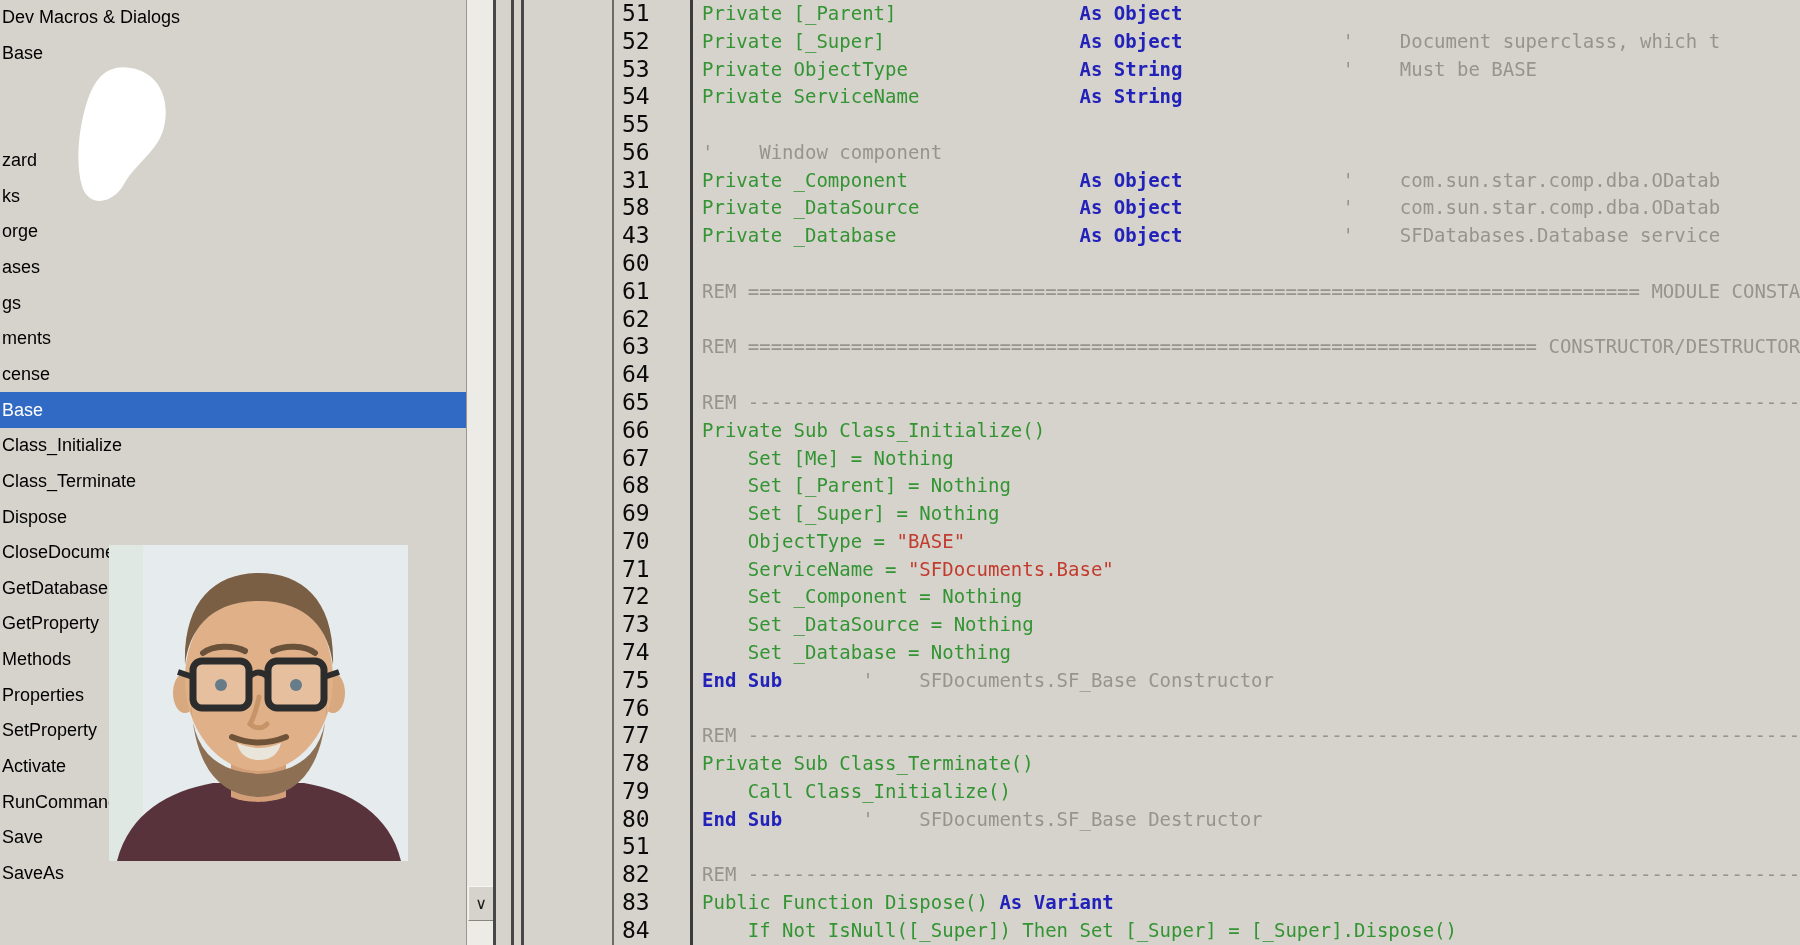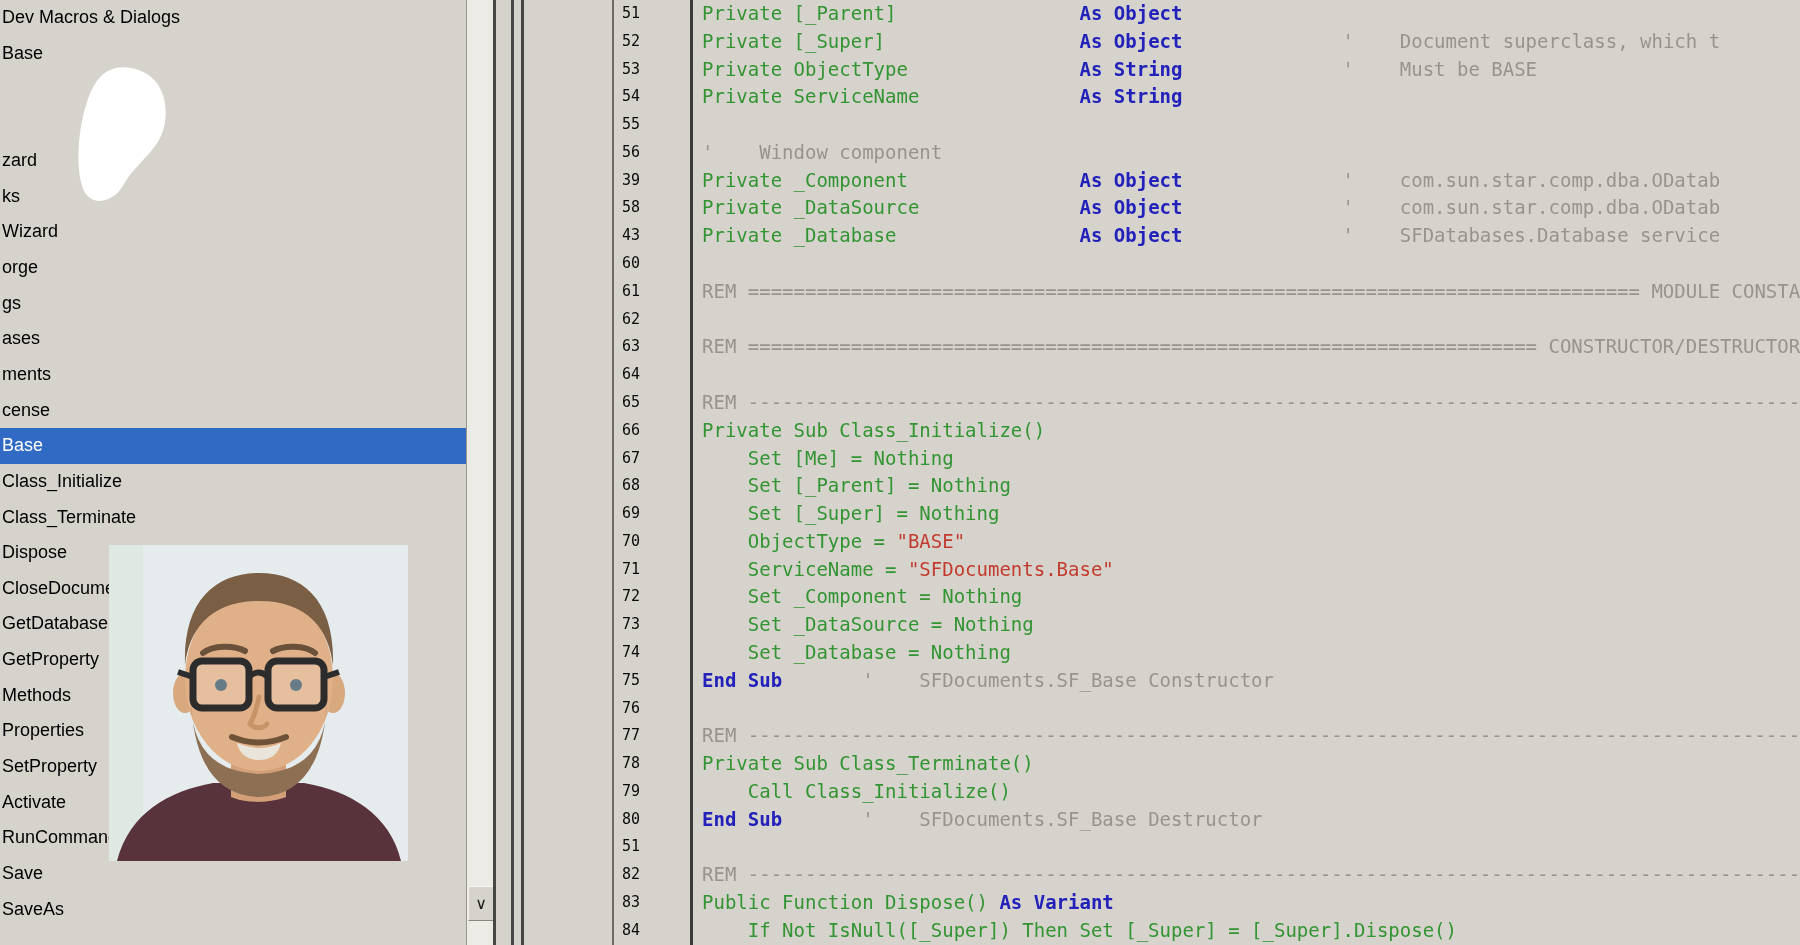--- a/index.html
+++ b/index.html
@@ -28,21 +28,21 @@
   .sash-line{position:absolute;top:0;width:3px;height:945px;background:#474747;}
   .sash-line.l1{left:511px;}
   .sash-line.l2{left:521px;}
   
   .editor{
     position:absolute;left:612px;top:0;width:1188px;height:945px;
     background:#d6d3cc;border-left:2px solid #6f6b64;display:flex;
   }
   .gutter{
     width:68px;padding-left:8px;
-    font-family:"DejaVu Sans Mono",monospace;font-size:15px;line-height:27.79px;color:#0a0a0a;
+    font-family:"DejaVu Sans Mono",monospace;font-size:23px;line-height:27.79px;color:#0a0a0a;
   }
   .lnum{height:27.79px;}
   .gutter-div{width:3px;background:#3b3b3b;height:945px;}
   .code{
     flex:1;overflow:hidden;padding-left:9px;
     font-family:"DejaVu Sans Mono",monospace;font-size:19px;line-height:27.79px;
     white-space:pre;color:#000;
   }
   .cline{height:27.79px;white-space:pre;}
   .g{color:#339433;margin-top:28px;}   
@@ -56,24 +56,23 @@
 </head>
 <body>
 
 <div class="tree" id="tree">
     <div class="tree-item">Dev Macros &amp; Dialogs</div>
     <div class="tree-item">Base</div>
     <div class="tree-item"></div>
     <div class="tree-item"></div>
     <div class="tree-item">zard</div>
     <div class="tree-item">ks</div>
-    <div class="tree-item">Wizard</div>
     <div class="tree-item">orge</div>
+    <div class="tree-item">ases</div>
     <div class="tree-item">gs</div>
-    <div class="tree-item">ases</div>
     <div class="tree-item">ments</div>
     <div class="tree-item">cense</div>
     <div class="tree-item selected">Base</div>
     <div class="tree-item">Class_Initialize</div>
     <div class="tree-item">Class_Terminate</div>
     <div class="tree-item">Dispose</div>
     <div class="tree-item">CloseDocument</div>
     <div class="tree-item">GetDatabase</div>
     <div class="tree-item">GetProperty</div>
     <div class="tree-item">Methods</div>
@@ -96,21 +95,21 @@
 <div class="sash-line l2"></div>
 
 <div class="editor">
   <div class="gutter" id="gutter">
       <div class="lnum">51</div>
       <div class="lnum">52</div>
       <div class="lnum">53</div>
       <div class="lnum">54</div>
       <div class="lnum">55</div>
       <div class="lnum">56</div>
-      <div class="lnum">39</div>
+      <div class="lnum">31</div>
       <div class="lnum">58</div>
       <div class="lnum">43</div>
       <div class="lnum">60</div>
       <div class="lnum">61</div>
       <div class="lnum">62</div>
       <div class="lnum">63</div>
       <div class="lnum">64</div>
       <div class="lnum">65</div>
       <div class="lnum">66</div>
       <div class="lnum">67</div>

